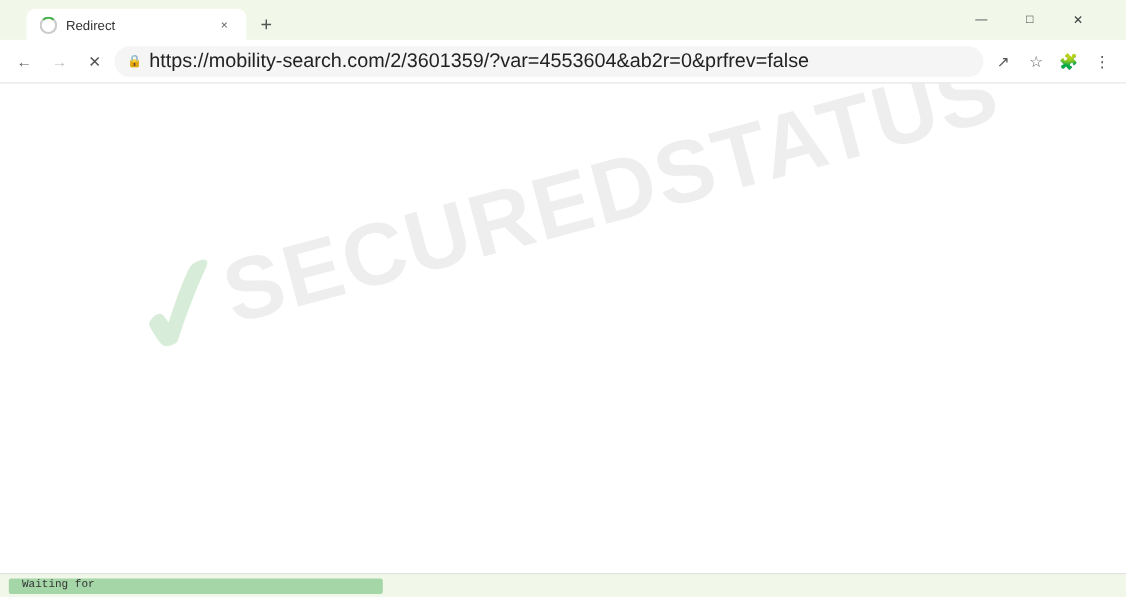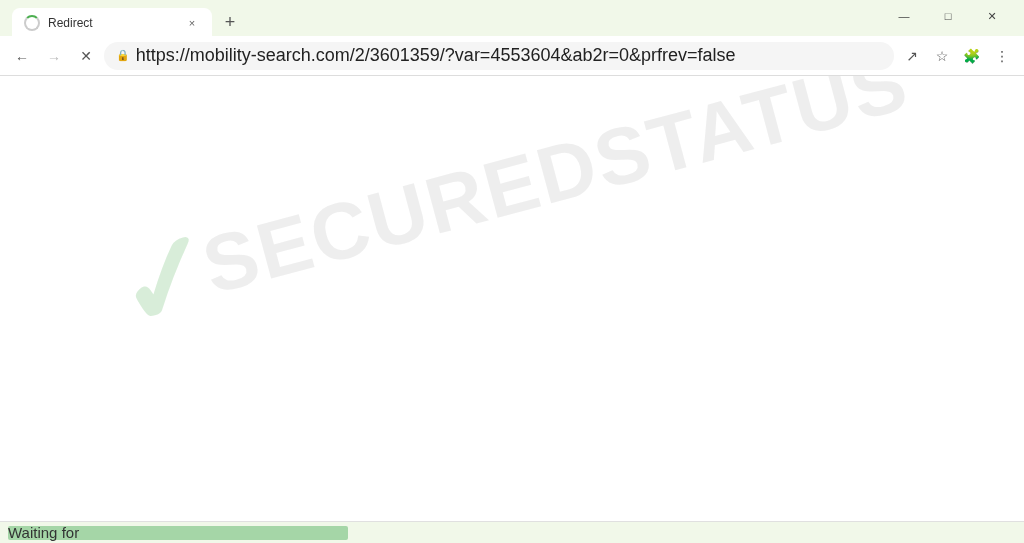--- a/index.html
+++ b/index.html
@@ -1,24 +1,24 @@
 <!DOCTYPE html>
 <html><head>
   <meta charset="utf-8">
   <style>
     * { margin: 0; padding: 0; box-sizing: border-box; }
     body { width: 1024px; height: 543px; overflow: hidden; font-family: 'Segoe UI', Arial, sans-serif; background: #f1f8e9; }
 
     
     .title-bar {
       display: flex;
-      align-items: flex-start;
+      align-items: center;
       height: 36px;
       background: #f1f8e9;
-      padding: 0 12px;
+      padding: 0 24px;
       position: relative;
     }
 
     .tabs-area {
       display: flex;
       align-items: flex-end;
       flex: 1;
       height: 36px;
     }
 
@@ -230,24 +230,25 @@
 
     .status-progress {
       width: 340px;
       height: 14px;
       background: #a5d6a7;
       border-radius: 2px;
     }
 
     .status-text {
       position: absolute;
-      left: 8px;
-      font-size: 15px;
+      left: 20px;
+      font-size: 10px;
       color: #333;
       z-index: 1;
+      font-family: Liberation Mono, monospace;
     }
   </style>
 </head>
 <body>
 
 <div class="title-bar">
   <div class="tabs-area">
     <div class="tab">
       <div class="tab-spinner"></div>
       <span class="tab-title">Redirect</span>

